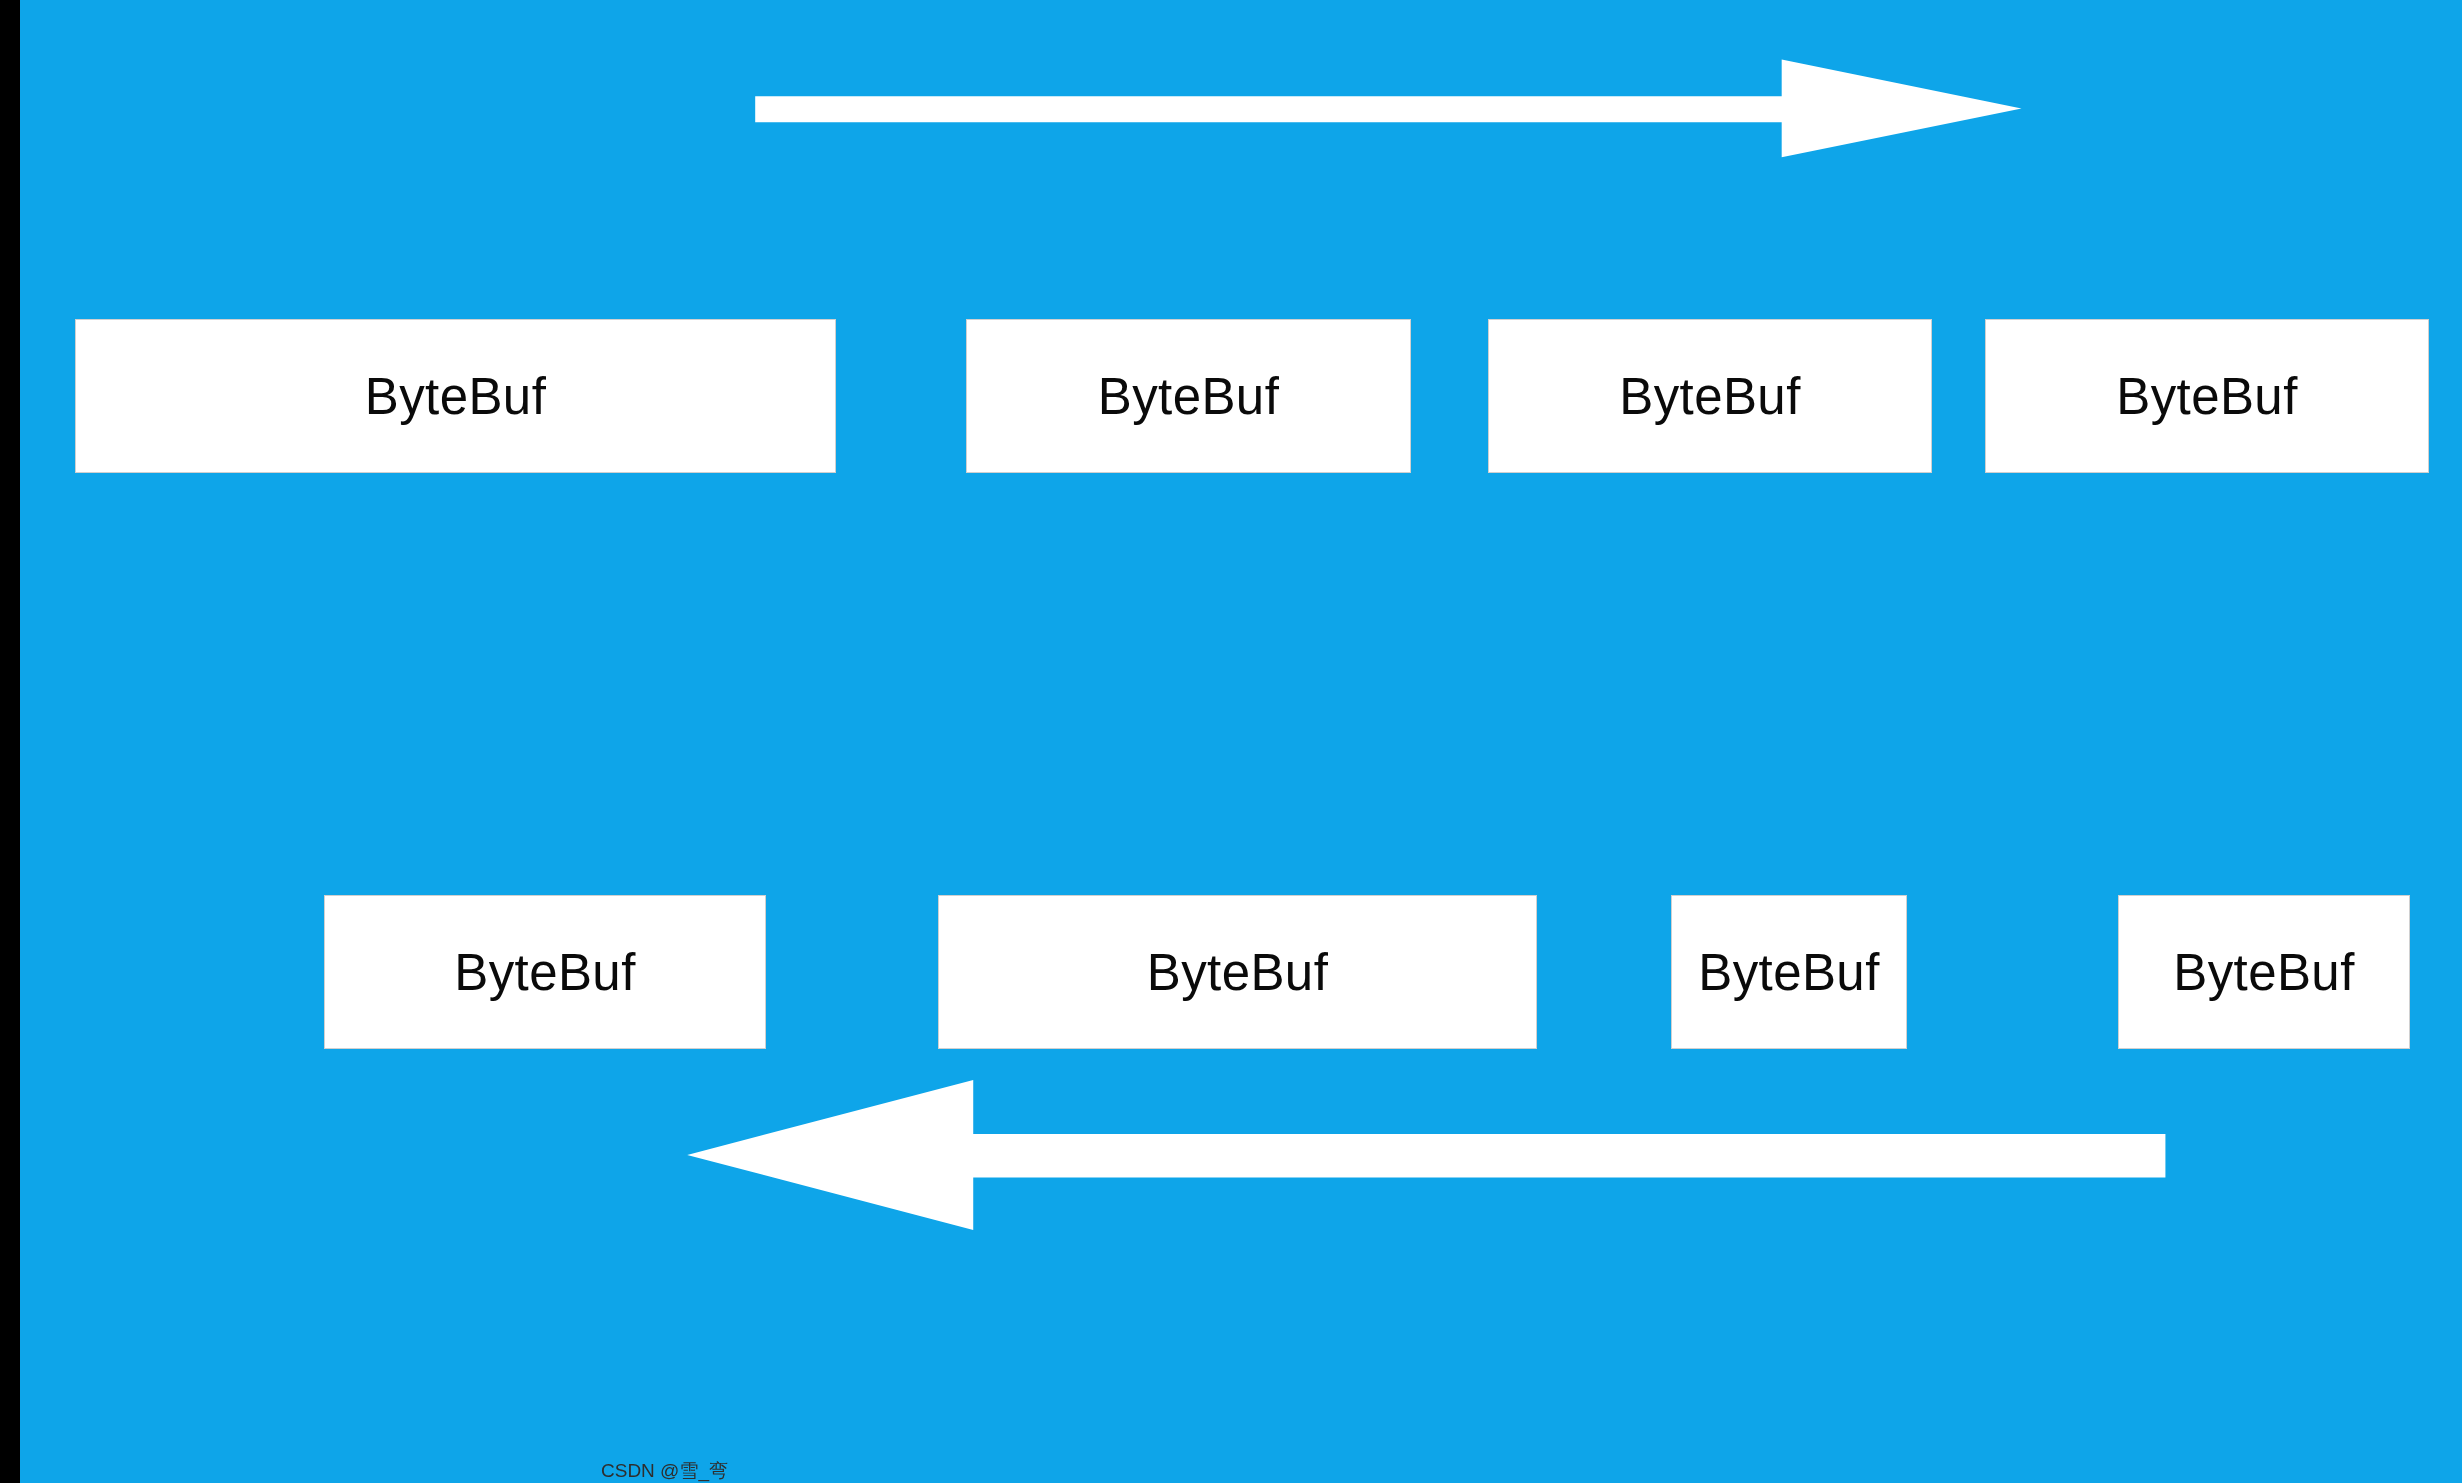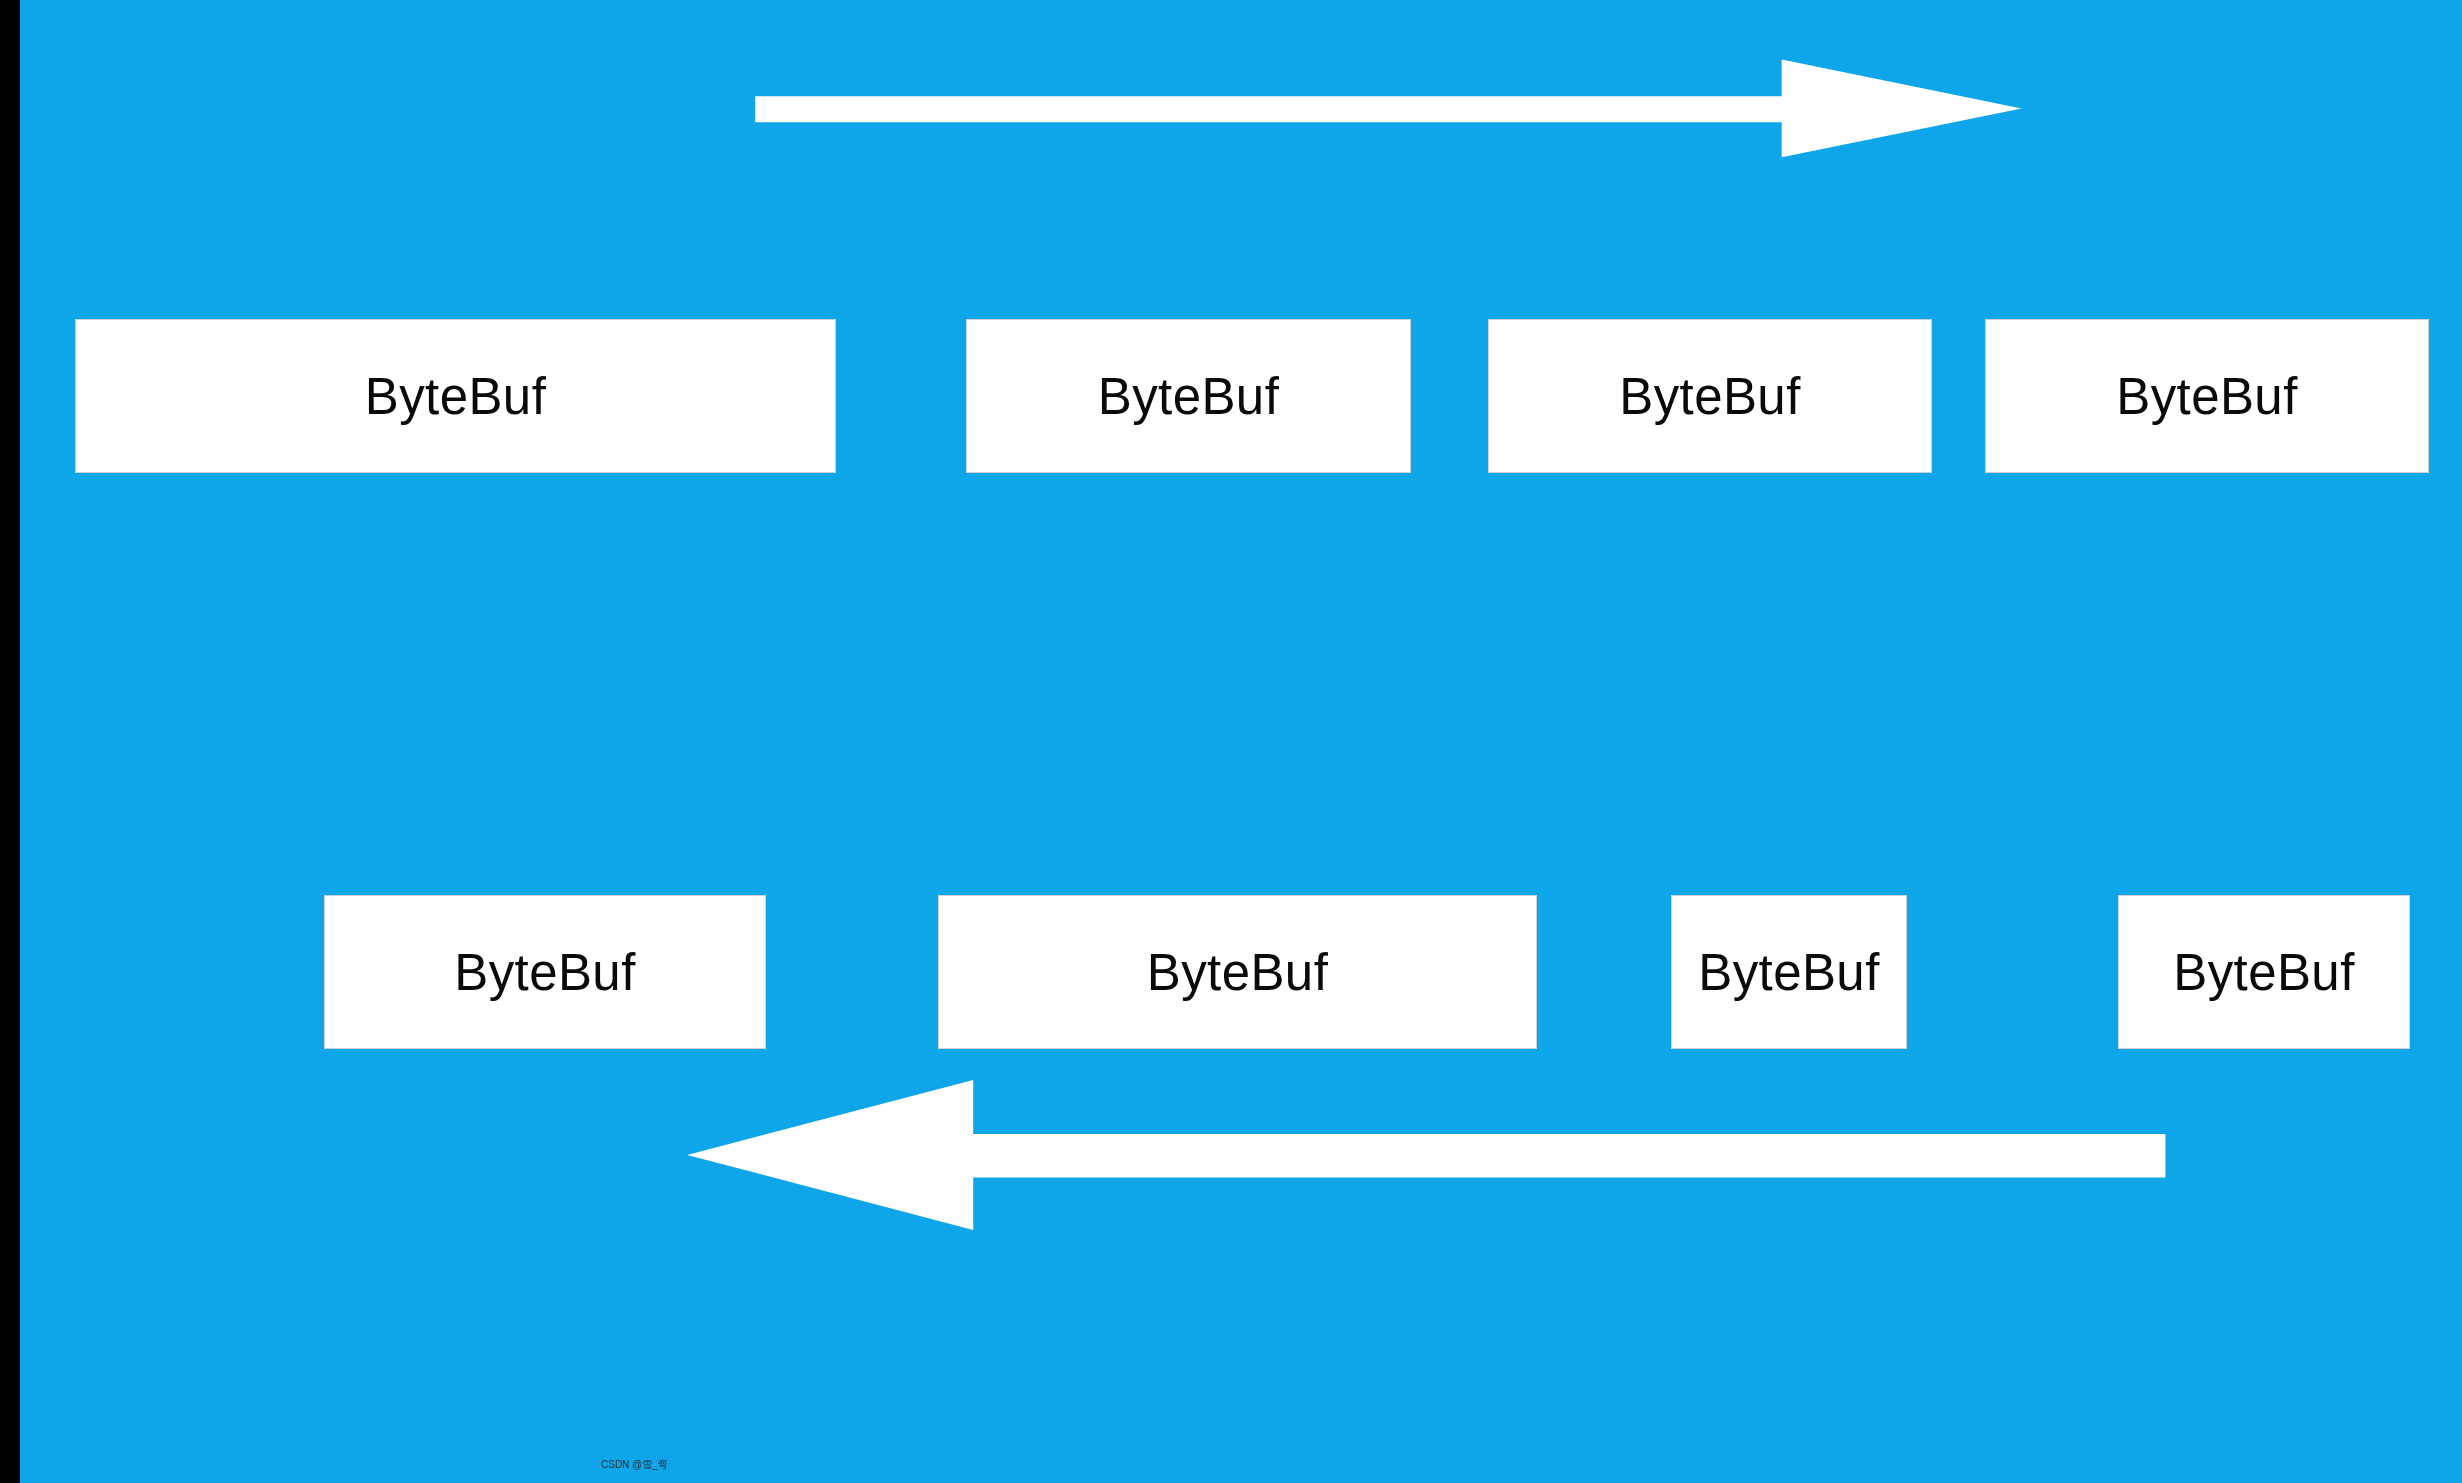--- a/index.html
+++ b/index.html
@@ -40,21 +40,21 @@
     font-weight: 400;
     color: #0a0a0a;
     letter-spacing: 0.4px;
     line-height: 1;
     white-space: nowrap;
     user-select: none;
   }
   .watermark {
     position: absolute;
     font-family: "Liberation Sans", sans-serif;
-    font-size: 10px;
+    font-size: 19px;
     color: #2e2e2e;
     white-space: nowrap;
     user-select: none;
   }
 </style>
 </head>
 <body>
 
 <div id="canvas" style="width: 2462px; height: 1484px; background: #0ea5e9; margin-left: 20px;">
 

